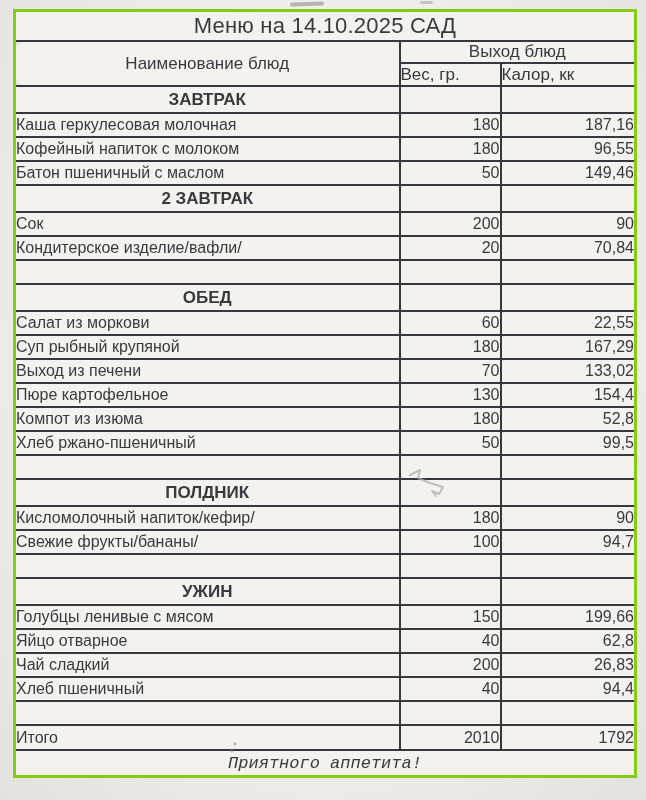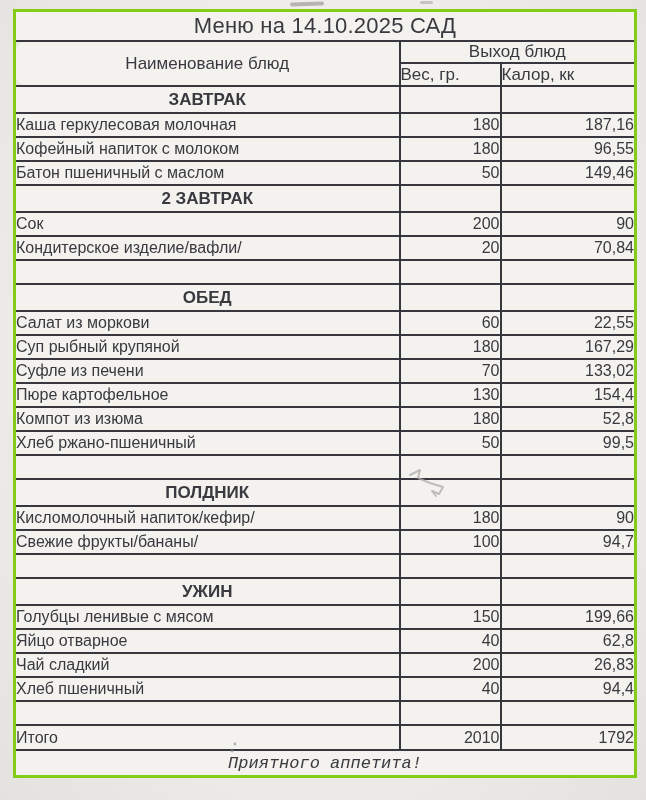--- a/index.html
+++ b/index.html
@@ -189,21 +189,21 @@
           <td class="c-name">Салат из моркови</td>
           <td class="c-num">60</td>
           <td class="c-num">22,55</td>
         </tr>
         <tr class="row-item">
           <td class="c-name">Суп рыбный крупяной</td>
           <td class="c-num">180</td>
           <td class="c-num">167,29</td>
         </tr>
         <tr class="row-item">
-          <td class="c-name">Суфле из печени</td>
+          <td class="c-name">Выход из печени</td>
           <td class="c-num">70</td>
           <td class="c-num">133,02</td>
         </tr>
         <tr class="row-item">
           <td class="c-name">Пюре картофельное</td>
           <td class="c-num">130</td>
           <td class="c-num">154,4</td>
         </tr>
         <tr class="row-item">
           <td class="c-name">Компот из изюма</td>

